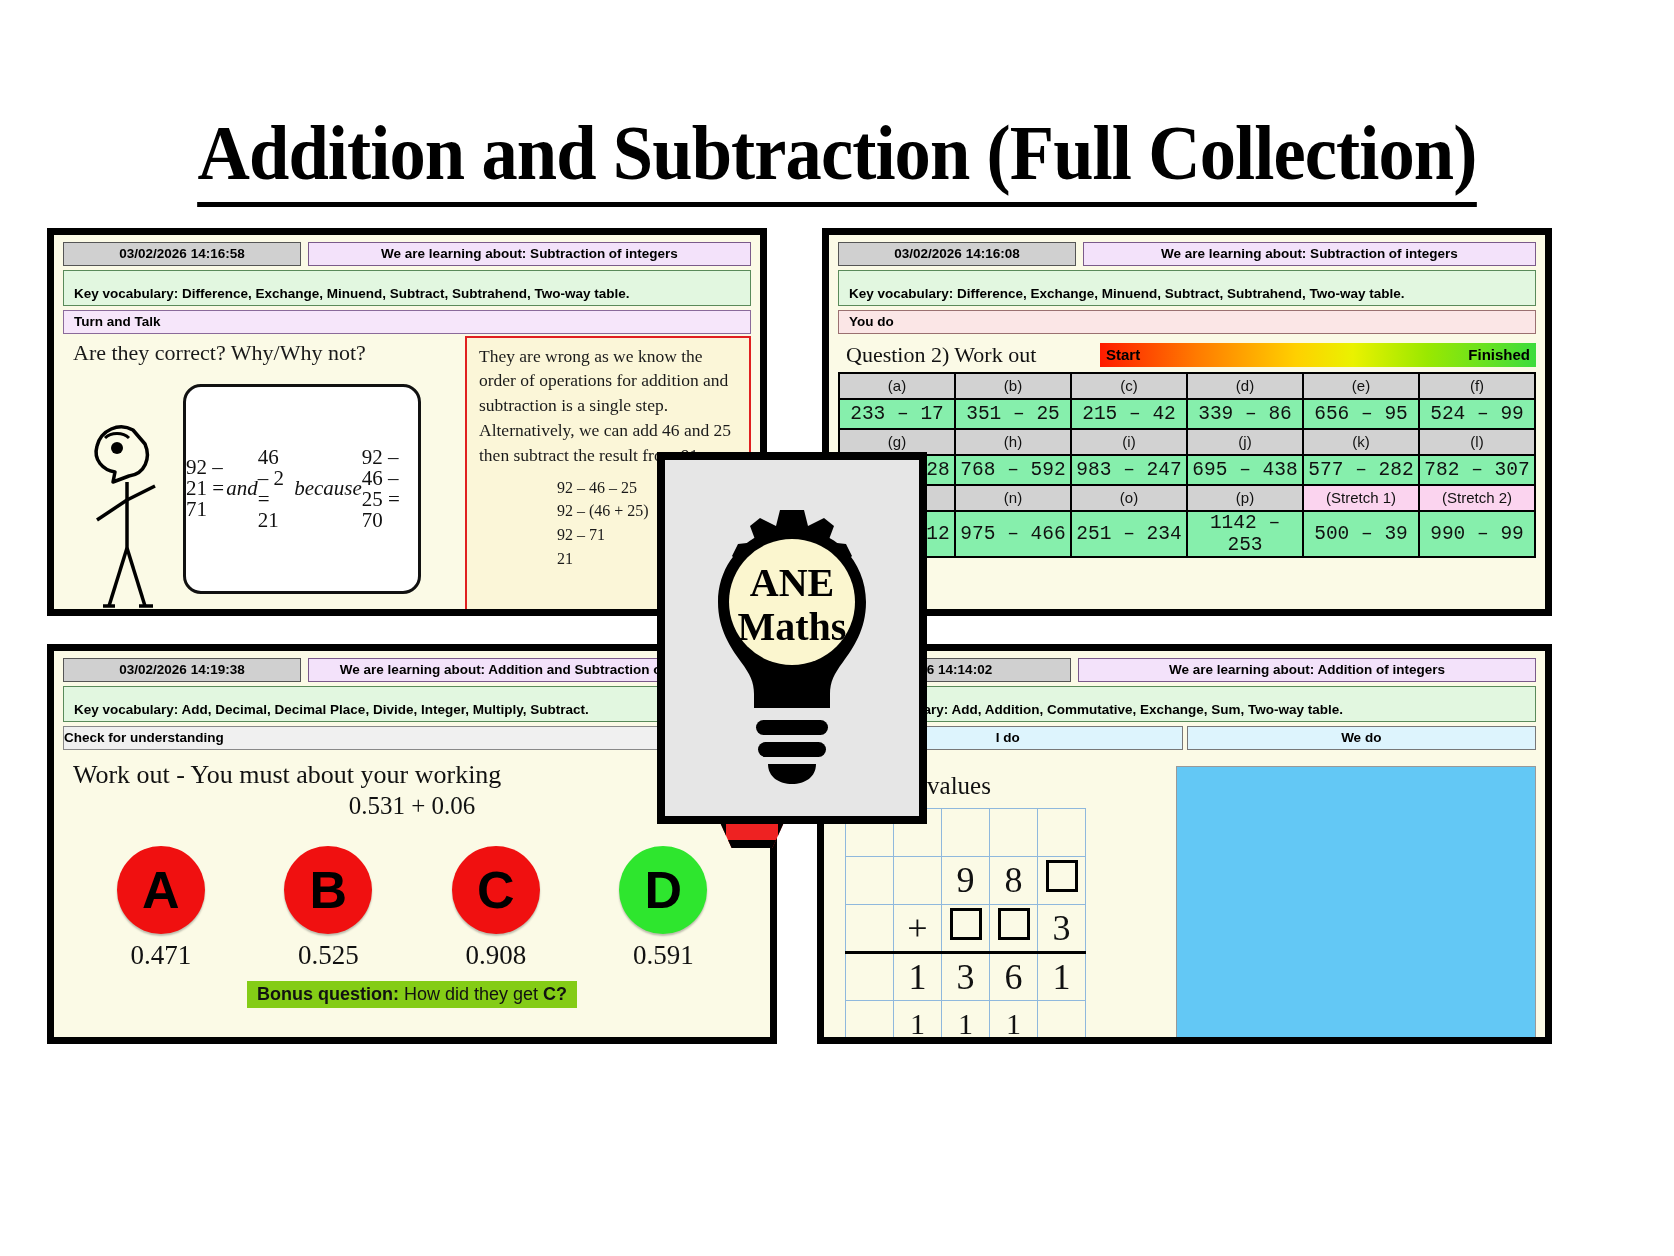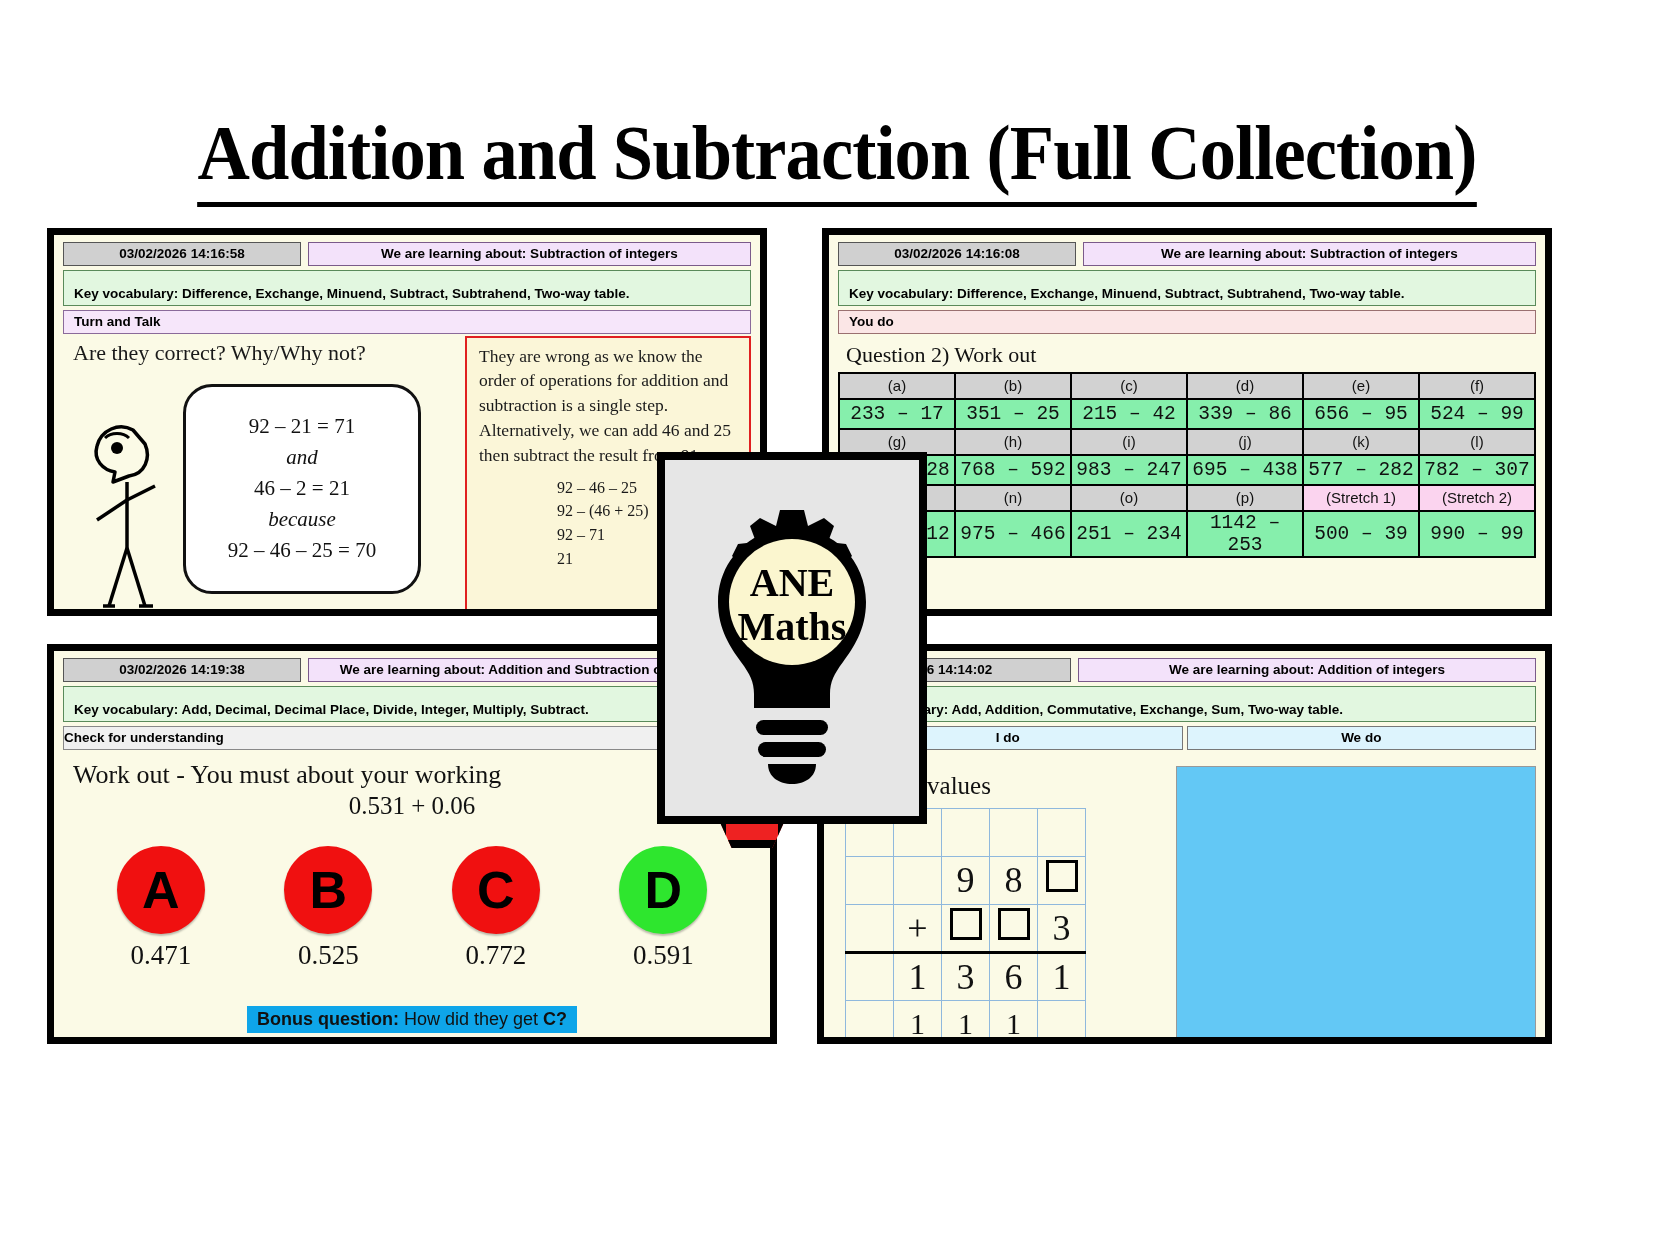--- a/index.html
+++ b/index.html
@@ -91,23 +91,23 @@
   
   #slide1 { left: 47px; top: 228px; width: 720px; height: 388px; }
   .s1-body { position:relative; display:flex; height: 290px; margin-top:2px; }
   .s1-left { width: 402px; position:relative; }
   .s1-q {
     font-family:"Liberation Serif", serif;
     font-size: 22px; color:#1a1a1a; padding: 4px 12px 0 10px;
   }
   .s1-mathbox {
     position:absolute; left: 120px; top: 48px; width: 238px; height: 210px;
-    border: 3px solid #111; border-radius: 29px;
+    border: 3px solid #111; border-radius: 18px;
     background: #ffffff;
-    display:flex; flex-direction:column; align-items:center; justify-content:center;
+    display:flex; flex-direction:row; align-items:center; justify-content:center;
     font-family:"Liberation Serif", serif;
     font-size: 21px; color:#111; line-height: 1.0;
   }
   .s1-mathbox div { margin: 5px 0; }
   .s1-mathbox .it { font-style: italic; }
   .stick { position:absolute; left: 12px; top: 80px; width: 110px; height: 200px; }
   .s1-right {
     flex:1; border: 2.5px solid #e02020; background:#fbf6d8;
     padding: 6px 10px 6px 12px;
     font-family:"Liberation Serif", serif;
@@ -156,22 +156,22 @@
   .bubble {
     width: 88px; height: 88px; border-radius: 50%;
     margin: 0 auto;
     display:flex; align-items:center; justify-content:center;
     font-family:"Liberation Sans", sans-serif;
     font-weight: bold; font-size: 52px; color:#000;
     box-shadow: 0 2px 2px rgba(0,0,0,0.25);
   }
   .opt .val { font-family:"Liberation Serif", serif; font-size: 27px; color:#111; margin-top: 6px; }
   .bonus {
-    margin: 35px auto 0 auto; width: fit-content;
-    background:#0ea5e9; color:#111;
+    margin: 10px auto 0 auto; width: fit-content;
+    background:#84cc16; color:#111;
     font-size: 18px; padding: 3px 10px;
   }
   .bonus b { font-weight:bold; }
 
   
   #slide4 { left: 817px; top: 644px; width: 735px; height: 400px; }
   .s4-body { display:flex; height: 302px; margin-top:2px; }
   .s4-left { flex: 1; position:relative; padding-left: 6px; }
   .s4-right { width: 360px; background:#63c8f5; border:1px solid #999; }
   .s4-title { font-family:"Liberation Serif", serif; font-size: 25px; color:#111; padding: 6px 0 0 4px; }
@@ -265,20 +265,24 @@
     <div class="slide-inner">
       <div class="hdr-row">
         <div class="hdr-date">03/02/2026 14:16:08</div>
         <div class="hdr-topic">We are learning about: Subtraction of integers</div>
       </div>
       <div class="hdr-vocab">Key vocabulary: Difference, Exchange, Minuend, Subtract, Subtrahend, Two-way table.</div>
       <div class="hdr-band band-youdo">You do</div>
 
       <div class="s2-qrow">
         <div class="s2-qtext">Question 2) Work out</div>
+        <div class="s2-bar">
+          <span>Start</span>
+          <span>Finished</span>
+        </div>
       </div>
 
       <table class="qtab">
         <tbody id="s2-tbody">
             <tr class="lbl">
               <td>(a)</td>
               <td>(b)</td>
               <td>(c)</td>
               <td>(d)</td>
               <td>(e)</td>
@@ -345,21 +349,21 @@
           <div class="opt">
             <div class="bubble" style="background: rgb(240, 16, 16);">A</div>
             <div class="val">0.471</div>
           </div>
           <div class="opt">
             <div class="bubble" style="background: rgb(240, 16, 16);">B</div>
             <div class="val">0.525</div>
           </div>
           <div class="opt">
             <div class="bubble" style="background: rgb(240, 16, 16);">C</div>
-            <div class="val">0.772</div>
+            <div class="val">0.908</div>
           </div>
           <div class="opt">
             <div class="bubble" style="background: rgb(46, 230, 46);">D</div>
             <div class="val">0.591</div>
           </div>
         </div>
 
       <div class="bonus">
         <b>Bonus question:</b>
         <span>How did they get</span>

